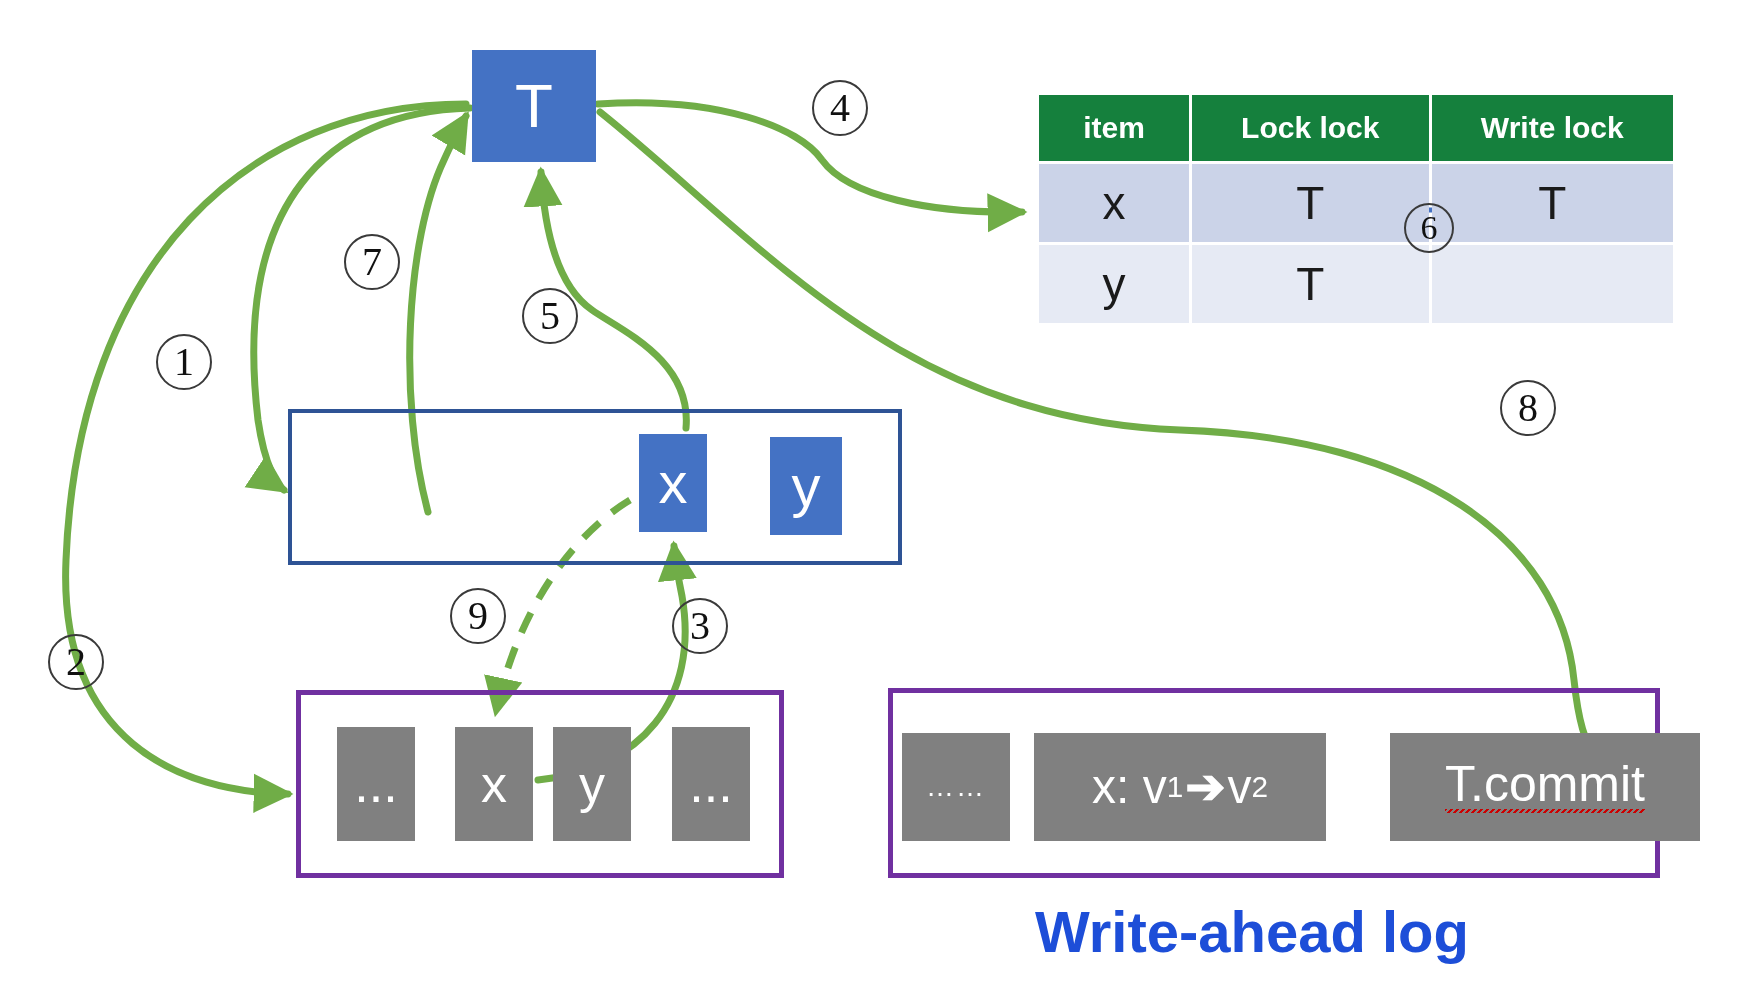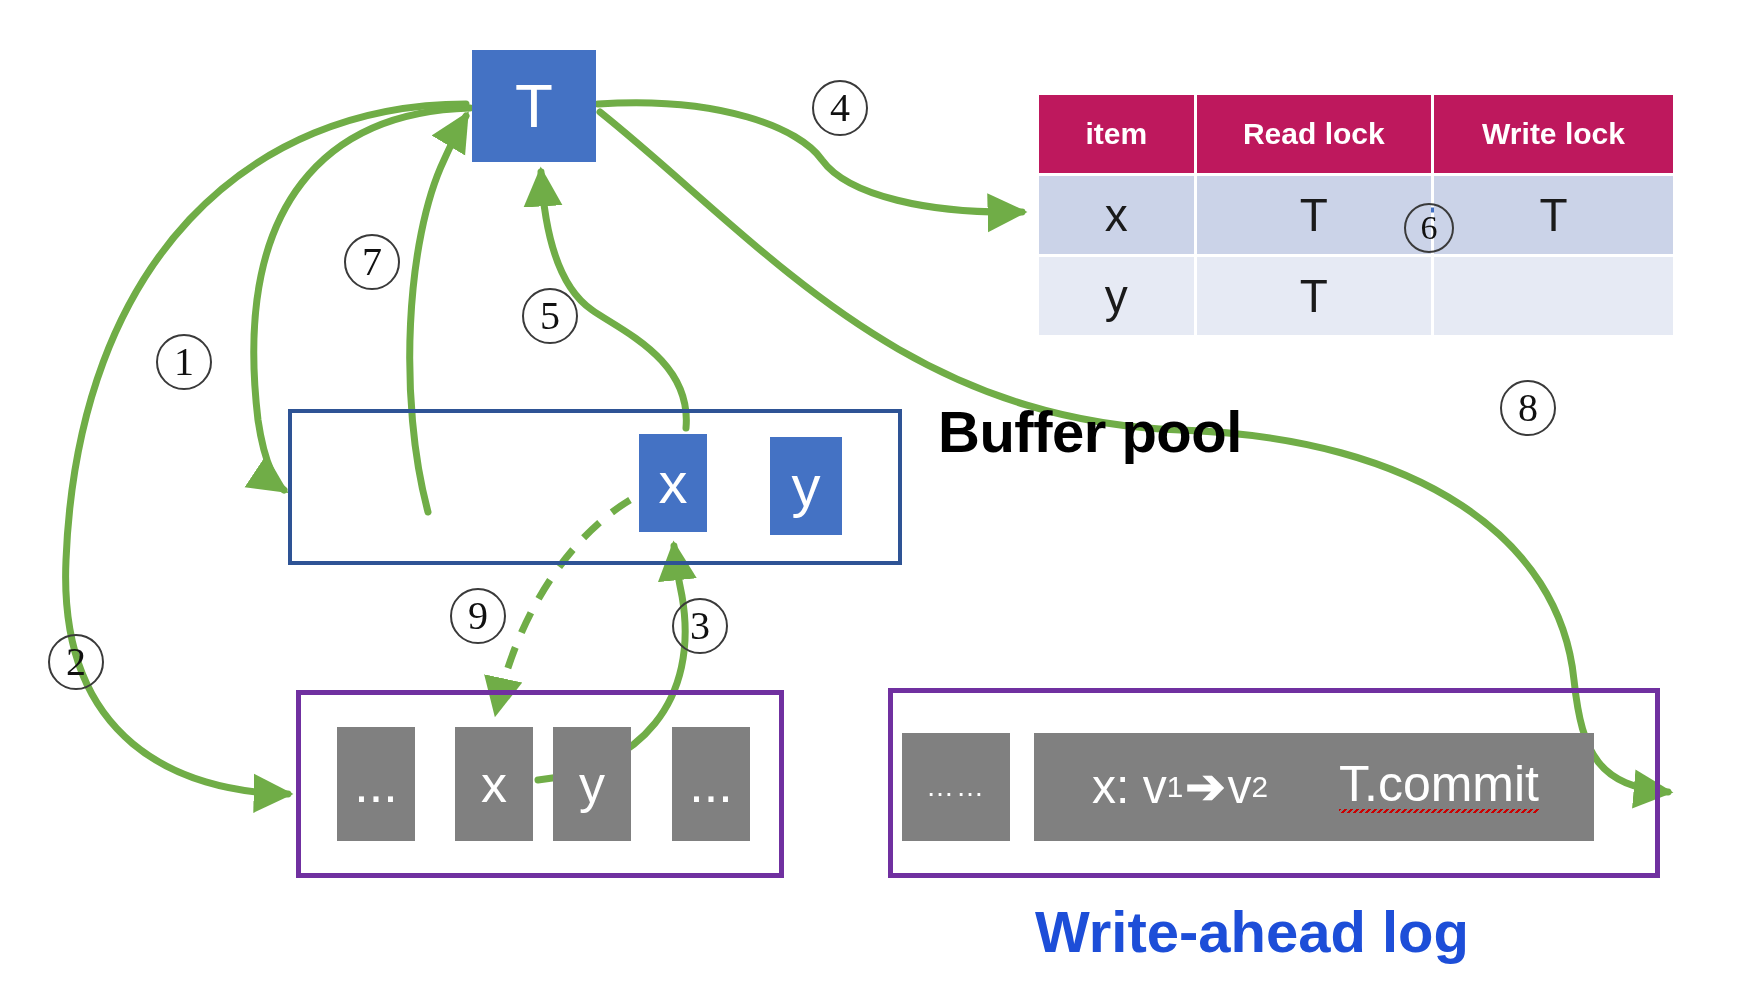--- a/index.html
+++ b/index.html
@@ -47,40 +47,40 @@
   #btree-label{left:396px;top:898px;font-size:58px;font-weight:700;color:#000;}
 
   
   #wal-box{
     left:888px;top:688px;width:772px;height:190px;
     border:5px solid #7030A0;background:transparent;box-sizing:border-box;
   }
   .wal-cell{top:733px;height:108px;}
   #wal0{left:902px;width:108px;font-size:28px;letter-spacing:2px;}
   #wal1{left:1034px;width:292px;font-size:48px;}
-  #wal2{left:1284px;width:310px;font-size:50px;}
+  #wal2{left:1390px;width:310px;font-size:50px;}
   .sub{font-size:0.62em;vertical-align:-0.35em;}
   .rarrow{font-weight:700;padding:0 2px;}
   .squiggle{
     border-bottom:3px solid transparent;
     background-image:repeating-linear-gradient(135deg,#cc0000 0 2px,transparent 2px 4px);
     background-repeat:repeat-x;background-size:6px 4px;background-position:0 100%;
     padding-bottom:4px;
   }
   #wal-label{left:1035px;top:898px;font-size:58px;font-weight:700;color:#1d4ed8;}
 
   
   #lock-title{left:1188px;top:6px;font-size:60px;font-weight:700;color:#000;}
   #lock-table{
     left:1036px;top:92px;width:640px;
     border-collapse:separate;border-spacing:3px;
   }
   #lock-table th{
-    background:#be185d;color:#fff;font-size:30px;font-weight:700;
-    height:62px;text-align:center;padding:8px;
+    background:#15803d;color:#fff;font-size:30px;font-weight:700;
+    height:62px;text-align:center;padding:2px;
   }
   #lock-table td{
     font-size:46px;color:#1a1a1a;height:78px;text-align:center;padding:0;
     font-weight:400;
   }
   #lock-table tr.row-x td{background:#CBD3E8;}
   #lock-table tr.row-y td{background:#E6EAF4;}
   .col-item{width:150px;} .col-read{width:240px;} .col-write{width:245px;}
 
   
@@ -133,42 +133,41 @@
     <path d="M 1348 210 L 1516 210" fill="none" stroke="#4472C4" stroke-width="5" marker-end="url(#bArrow)"></path>
   </svg>
 
   <div class="abs blue-box" id="t-node">T</div>
 
 
   <table class="abs" id="lock-table">
     <thead>
       <tr>
         <th class="col-item">item</th>
-        <th class="col-read">Read lock</th>
+        <th class="col-read">Lock lock</th>
         <th class="col-write">Write lock</th>
       </tr>
     </thead>
     <tbody>
       <tr class="row-x">
         <td>x</td>
         <td>T</td>
         <td>T</td>
       </tr>
       <tr class="row-y">
         <td>y</td>
         <td>T</td>
         <td></td>
       </tr>
     </tbody>
   </table>
 
   <div class="abs" id="buffer-pool-box"></div>
   <div class="abs blue-box" id="bp-x">x</div>
   <div class="abs blue-box" id="bp-y">y</div>
-  <div class="abs" id="buffer-pool-label">Buffer pool</div>
 
   <div class="abs" id="btree-box"></div>
   <div class="abs gray-box btree-cell" id="bt0">...</div>
   <div class="abs gray-box btree-cell" id="bt1">x</div>
   <div class="abs gray-box btree-cell" id="bt2">y</div>
   <div class="abs gray-box btree-cell" id="bt3">...</div>
 
   <div class="abs" id="wal-box"></div>
   <div class="abs gray-box wal-cell" id="wal0">……</div>
   <div class="abs gray-box wal-cell" id="wal1">

